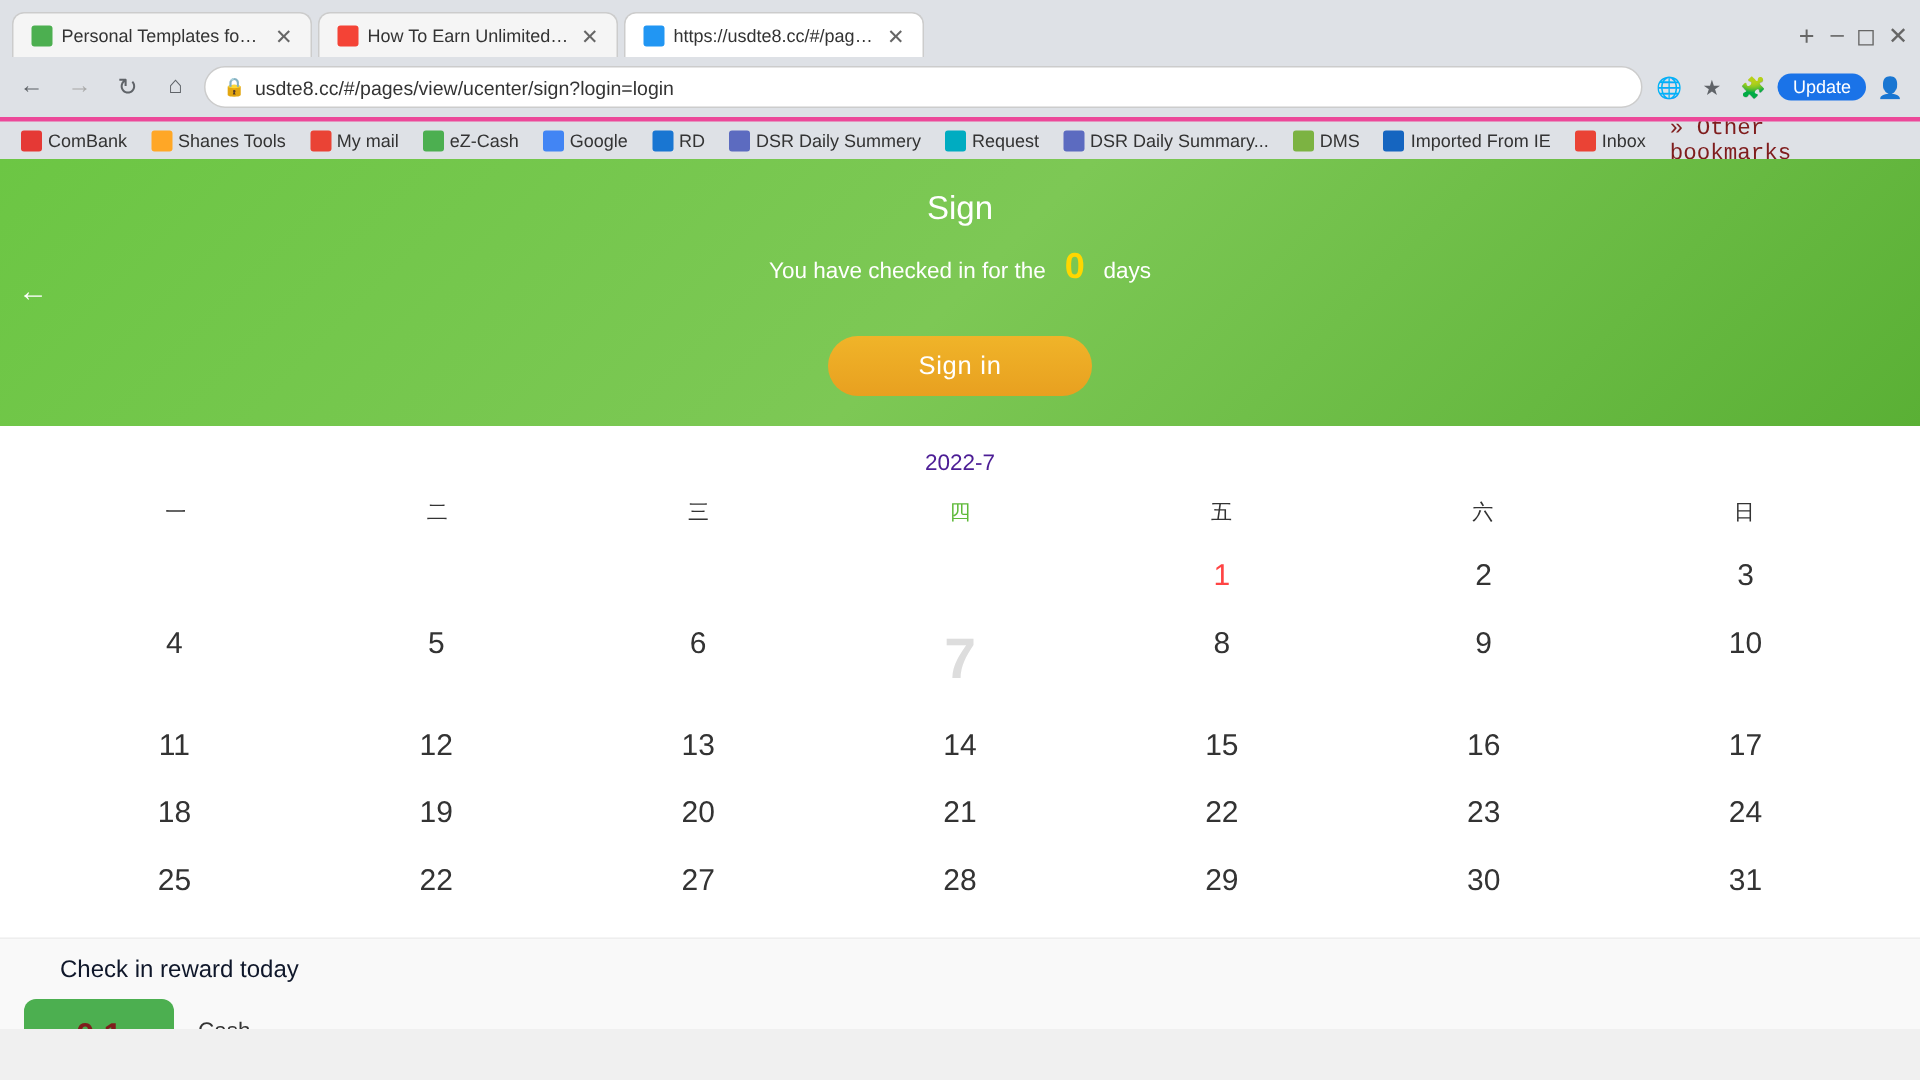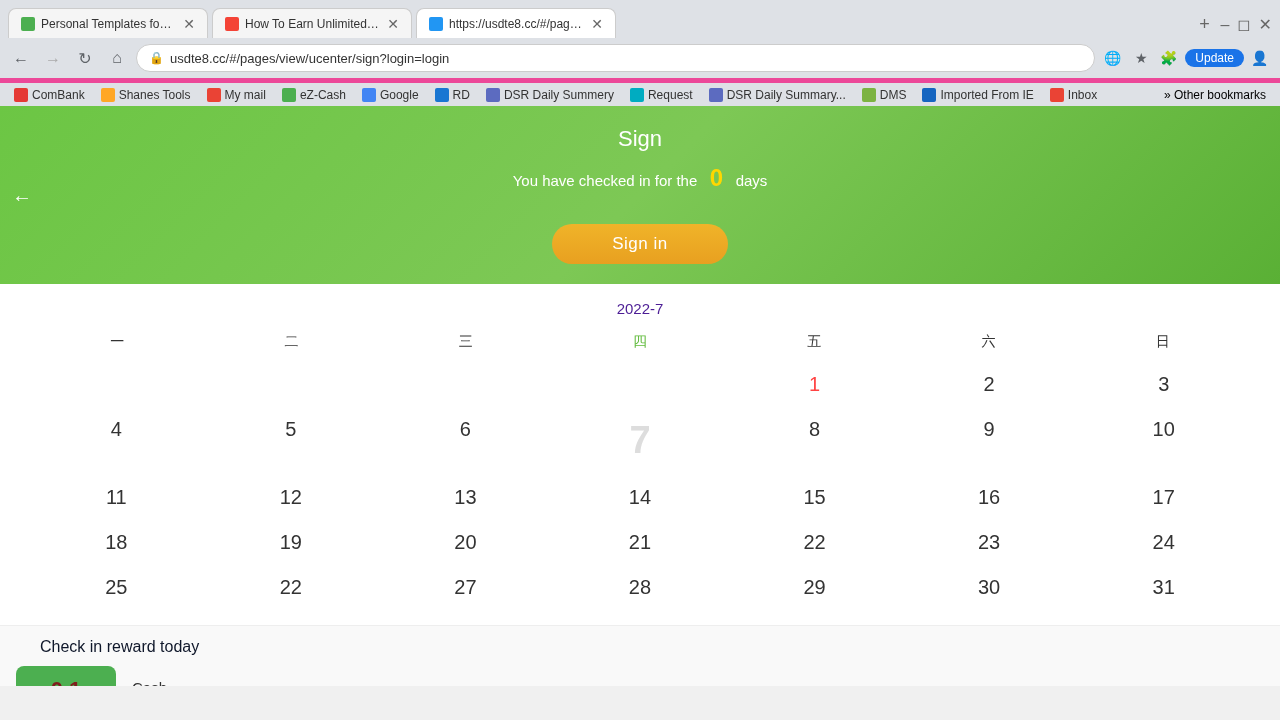--- a/index.html
+++ b/index.html
@@ -12,23 +12,23 @@
     .tab-favicon { width: 14px; height: 14px; margin-right: 6px; border-radius: 2px; flex-shrink: 0; }
     .tab-close { margin-left: 8px; font-size: 14px; color: #666; cursor: pointer; flex-shrink: 0; }
     .new-tab { display: flex; align-items: center; justify-content: center; width: 28px; height: 28px; font-size: 18px; color: #666; cursor: pointer; }
     .window-controls { display: flex; align-items: center; gap: 8px; margin-left: auto; }
     .win-btn { font-size: 16px; color: #666; cursor: pointer; }
     .win-btn.close { color: #666; }
     .address-bar { display: flex; align-items: center; padding: 4px 8px; background: #dee1e6; height: 40px; gap: 6px; }
     .nav-btn { width: 26px; height: 26px; display: flex; align-items: center; justify-content: center; font-size: 16px; color: #5f6368; cursor: pointer; border-radius: 50%; }
     .url-bar { flex: 1; height: 28px; background: #fff; border-radius: 14px; display: flex; align-items: center; padding: 0 12px; font-size: 13px; color: #333; border: 1px solid #ccc; }
     .url-lock { margin-right: 6px; color: #666; font-size: 12px; }
-    .bookmarks-bar { display: flex; align-items: center; padding: 2px 8px; background: #dee1e6; height: 28px; gap: 4px; border-top: 5px solid #ec4899; font-size: 12px; overflow: hidden; }
+    .bookmarks-bar { display: flex; align-items: center; padding: 2px 8px; background: #dee1e6; height: 28px; gap: 4px; border-top: 3px solid #ec4899; font-size: 12px; overflow: hidden; }
     .bookmark-item { display: flex; align-items: center; padding: 2px 6px; border-radius: 4px; cursor: pointer; white-space: nowrap; color: #333; font-size: 12px; }
-    .more-bookmarks { margin-left: auto; font-size: 12px; color: #000000; padding: 2px 6px; cursor: pointer; }
+    .more-bookmarks { margin-left: auto; font-size: 15px; color: #7f1d1d; padding: 2px 6px; cursor: pointer; font-family: Liberation Mono, monospace; }
     .address-bar-actions { display: flex; align-items: center; gap: 4px; }
     .addr-btn { width: 24px; height: 24px; display: flex; align-items: center; justify-content: center; font-size: 14px; color: #5f6368; cursor: pointer; }
 
     
     .page-content { background: #fff; width: 100%; height: calc(720px - 140px); overflow: hidden; }
     
     
     .sign-header { background: linear-gradient(135deg, #6cc644, #7dc855, #5ab035); padding: 20px; text-align: center; position: relative; }
     .back-btn { position: absolute; left: 12px; top: 50%; transform: translateY(-50%); color: white; font-size: 20px; cursor: pointer; }
     .sign-title { color: white; font-size: 22px; font-weight: 500; margin-bottom: 12px; }

